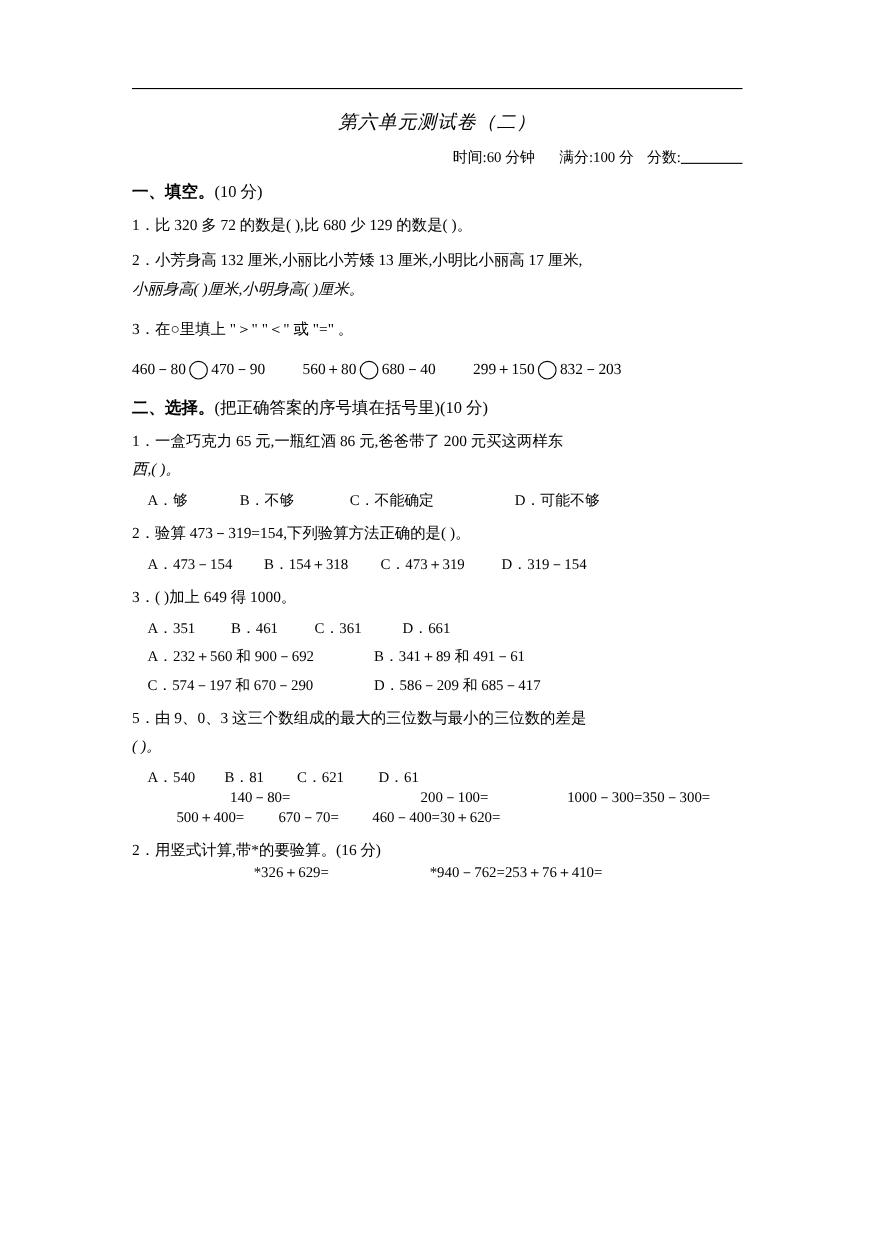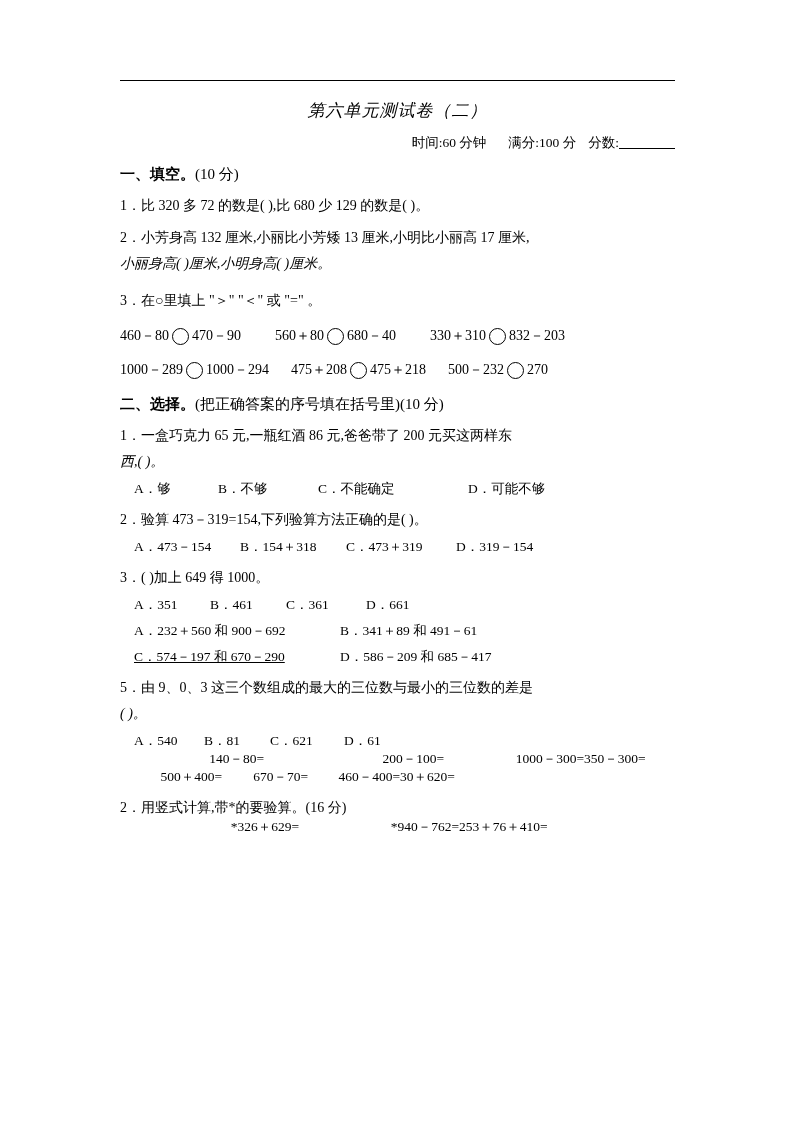--- a/index.html
+++ b/index.html
@@ -131,30 +131,23 @@
   <div class="q-line">2．小芳身高 132 厘米,小丽比小芳矮 13 厘米,小明比小丽高 17 厘米,</div>
   <div class="q-line tight">小丽身高(        )厘米,小明身高(        )厘米。</div>
 
   <div class="q-line" style="margin-top:16px;">3．在○里填上 "＞" "＜" 或 "=" 。</div>
 
   <div class="cmp-row">
     <span class="cmp-item"><span>460－80</span><span class="circle"></span><span>470－90</span></span>
     <span class="gap-lg"></span>
     <span class="cmp-item"><span>560＋80</span><span class="circle"></span><span>680－40</span></span>
     <span class="gap-lg"></span>
-    <span class="cmp-item"><span>330＋310</span><span class="circle"></span><span>832－203</span></span>
-  </div>
-
-  <div class="cmp-row">
-    <span class="cmp-item"><span>1000－289</span><span class="circle"></span><span>1000－294</span></span>
-    <span class="gap-md"></span>
-    <span class="cmp-item"><span>475＋208</span><span class="circle"></span><span>475＋218</span></span>
-    <span class="gap-md"></span>
-    <span class="cmp-item"><span>500－232</span><span class="circle"></span><span>270</span></span>
-  </div>
+    <span class="cmp-item"><span>299＋150</span><span class="circle"></span><span>832－203</span></span>
+  </div>
+
 
   <div class="section-head" style="margin-top:16px;">
     <span>二、选择。</span><span class="pts">(把正确答案的序号填在括号里)(10 分)</span>
   </div>
 
   <div class="q-line">1．一盒巧克力 65 元,一瓶红酒 86 元,爸爸带了 200 元买这两样东</div>
   <div class="q-line tight">西,(        )。</div>
   <div class="opts">
     <span style="width:84px;">A．够</span>
     <span style="width:100px;">B．不够</span>
@@ -176,21 +169,21 @@
     <span style="width:76px;">B．461</span>
     <span style="width:80px;">C．361</span>
     <span>D．661</span>
   </div>
 
   <div class="opts">
     <span style="width:206px;">A．232＋560 和 900－692</span>
     <span>B．341＋89 和 491－61</span>
   </div>
   <div class="opts">
-    <span style="width:206px;text-decoration:underline;">C．574－197 和 670－290</span>
+    <span style="width:206px;">C．574－197 和 670－290</span>
     <span>D．586－209 和 685－417</span>
   </div>
 
   <div class="q-line">5．由 9、0、3 这三个数组成的最大的三位数与最小的三位数的差是</div>
   <div class="q-line tight">(        )。</div>
   <div class="opts">
     <span style="width:70px;">A．540</span>
     <span style="width:66px;">B．81</span>
     <span style="width:74px;">C．621</span>
     <span>D．61</span>

